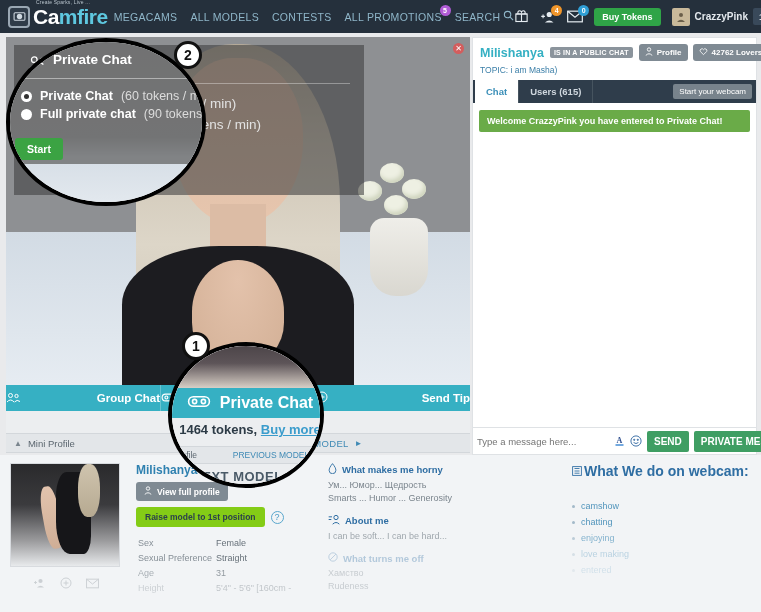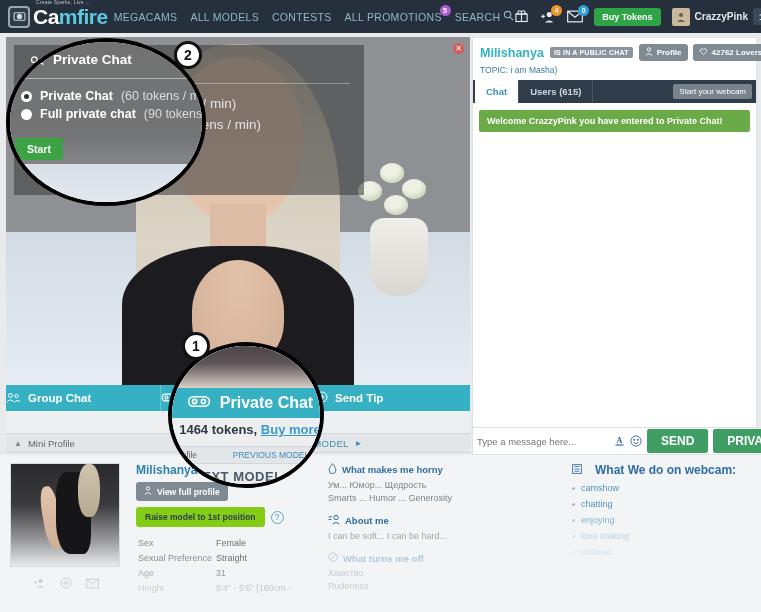--- a/index.html
+++ b/index.html
@@ -138,21 +138,21 @@
     font-weight: bold; padding: 6px 14px; border-radius: 3px; cursor:pointer;
     font-family: "Liberation Sans", sans-serif;
   }
 
   
   .action-bar {
     width: 464px; height: 26px; background: #36b0c3; display: flex;
     color:#fff; font-size: 11.5px; font-weight: bold;
   }
   .action-btn {
-    flex:1; display:flex; align-items:center; justify-content:flex-start; gap:7px;
+    flex:1; display:flex; align-items:center; justify-content:space-between; gap:7px;
     cursor:pointer; border-right: 1px solid rgba(255,255,255,.25);
   }
   .action-btn:last-child { border-right: none; }
 
   
   .tokens-row {
     width: 464px; background:#eceef0; height: 22px; display:flex; align-items:center;
     justify-content:center; font-size: 11px; color:#2d3b46; font-weight:bold;
   }
   .tokens-row a { color:#2f93c4; text-decoration: underline; margin-left:3px; }
@@ -207,22 +207,22 @@
   .spec-table td.k { width: 76px; color:#7b858d; }
   .spec-table td.v { color:#59646d; }
   .fade-1 { opacity:.9 } .fade-2 { opacity:.62 } .fade-3 { opacity:.32 }
 
   .about-col { width: 230px; flex:0 0 auto; }
   .about-h { display:flex; align-items:center; gap:5px; color:#2f6ea3; font-size: 9.5px;
              font-weight:bold; margin-bottom: 3px; }
   .about-p { font-size: 9px; color:#6d7881; line-height: 1.45; margin-bottom: 9px; }
 
   .webcam-col { flex:1 1 auto; }
-  .webcam-h { display:flex; align-items:center; gap:13px; color:#2f6ea3; font-size: 12px;
-              font-weight:bold; margin-bottom: 6px; }
+  .webcam-h { display:flex; align-items:center; gap:2px; color:#2f6ea3; font-size: 14px;
+              font-weight:bold; margin-bottom: 22px; }
   .webcam-li { display:flex; align-items:center; gap:6px; font-size: 9px; color:#3f8ab5;
                margin-bottom: 6px; }
   .webcam-li .dot { width:3px;height:3px;background:#9bb4c5;border-radius:50%; flex:0 0 auto; }
 
   
   .chat-panel {
     position: absolute; left: 472px; top: 37px; width: 285px; height: 418px;
     background: #fff; border:1px solid #dfe2e5; display:flex; flex-direction:column;
   }
   .chat-head { padding: 6px 7px 5px; }
@@ -259,22 +259,22 @@
   .chat-input-row {
     border-top:1px solid #dfe2e5; height: 27px; display:flex; align-items:center;
     padding: 0 4px; gap: 5px; background:#fff;
   }
   .chat-input {
     flex:1 1 auto; border:none; outline:none; font-size: 9.5px; color:#8a939b;
     font-family: "Liberation Sans", sans-serif; background:transparent;
   }
   .ic-btn { cursor:pointer; display:flex; align-items:center; }
   .send-btn, .pm-btn {
-    background:#3f9e63; color:#fff; font-size: 12px; font-weight:bold;
-    padding: 5px 14px; border-radius:2px; cursor:pointer; white-space:nowrap;
+    background:#3f9e63; color:#fff; font-size: 10px; font-weight:bold;
+    padding: 5px 7px; border-radius:2px; cursor:pointer; white-space:nowrap;
   }
 
   
   .magnifier {
     position: absolute; border-radius: 50%; border: 4px solid #000;
     overflow: hidden; z-index: 20; background:#fff;
   }
   .mag-badge {
     position: absolute; width: 28px; height: 28px; border-radius: 50%;
     background: #fff; border: 3px solid #111; color:#111; font-weight: bold;

